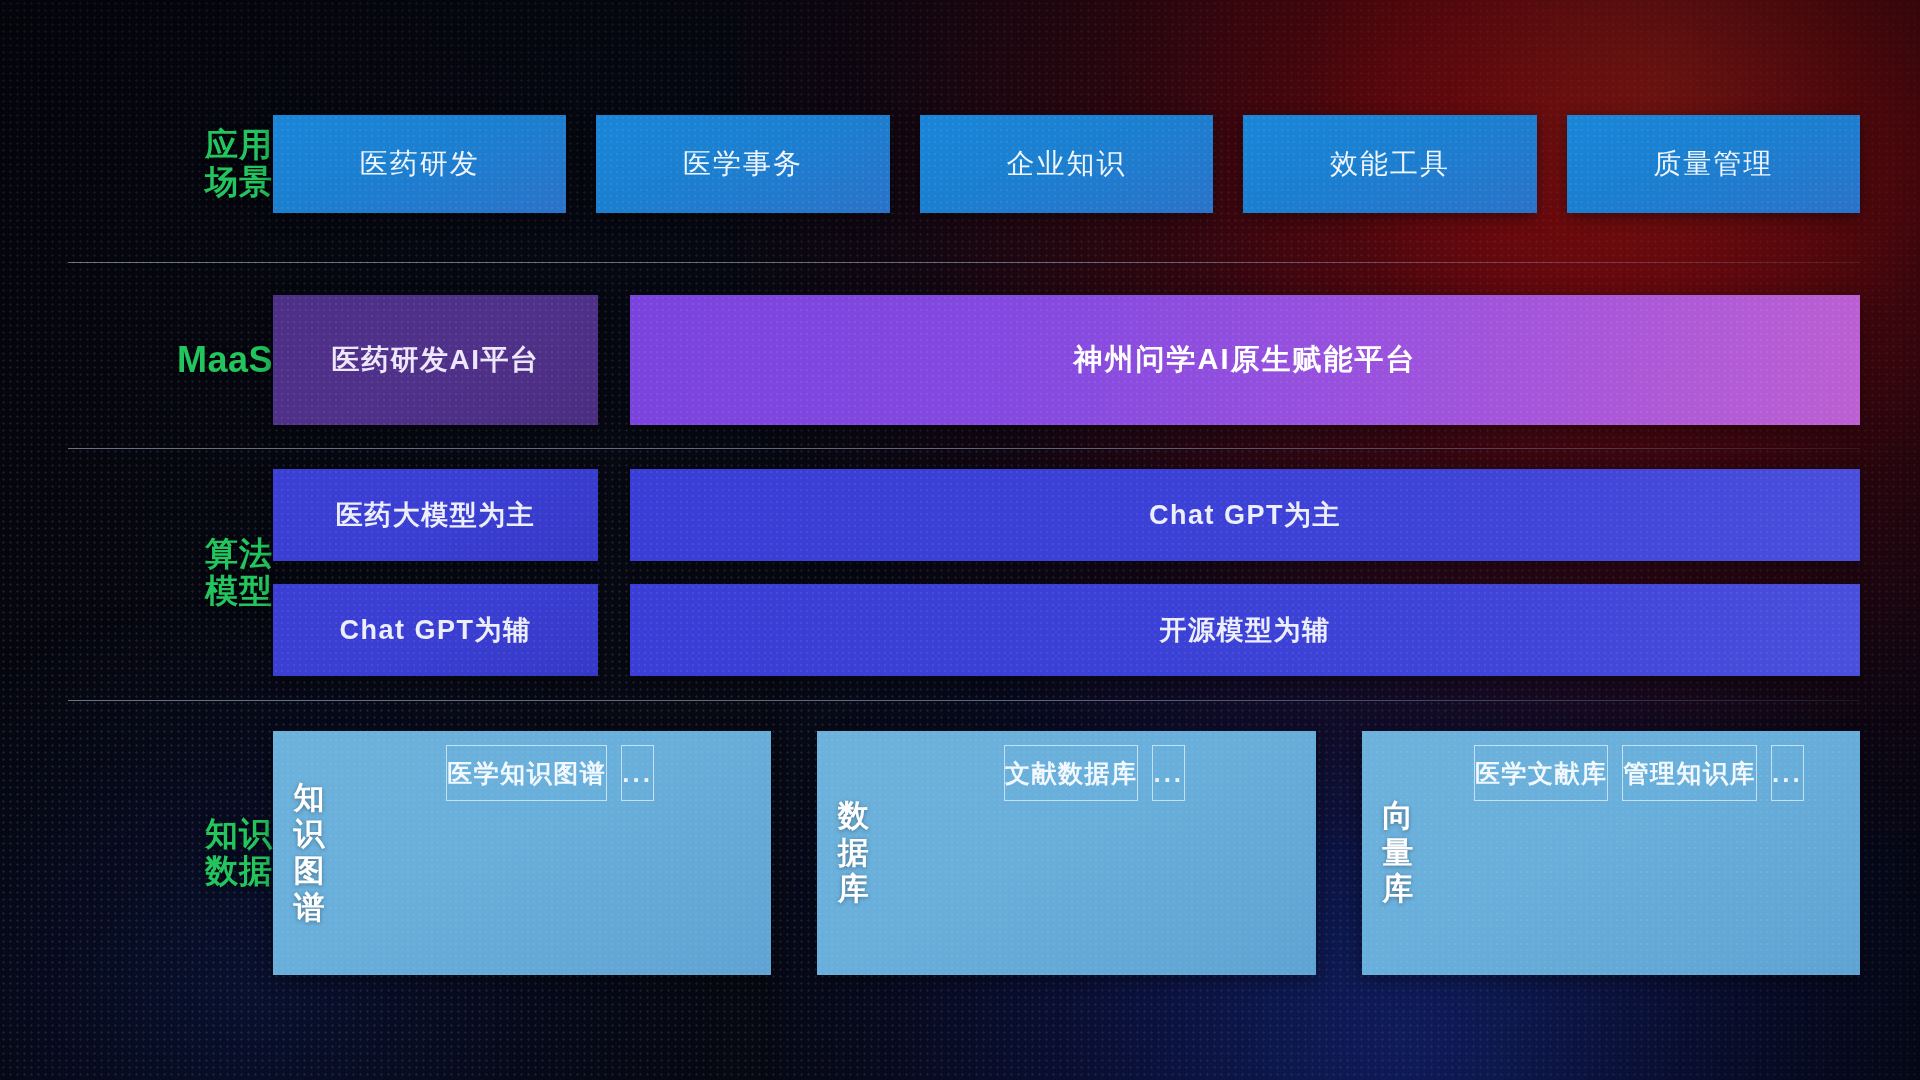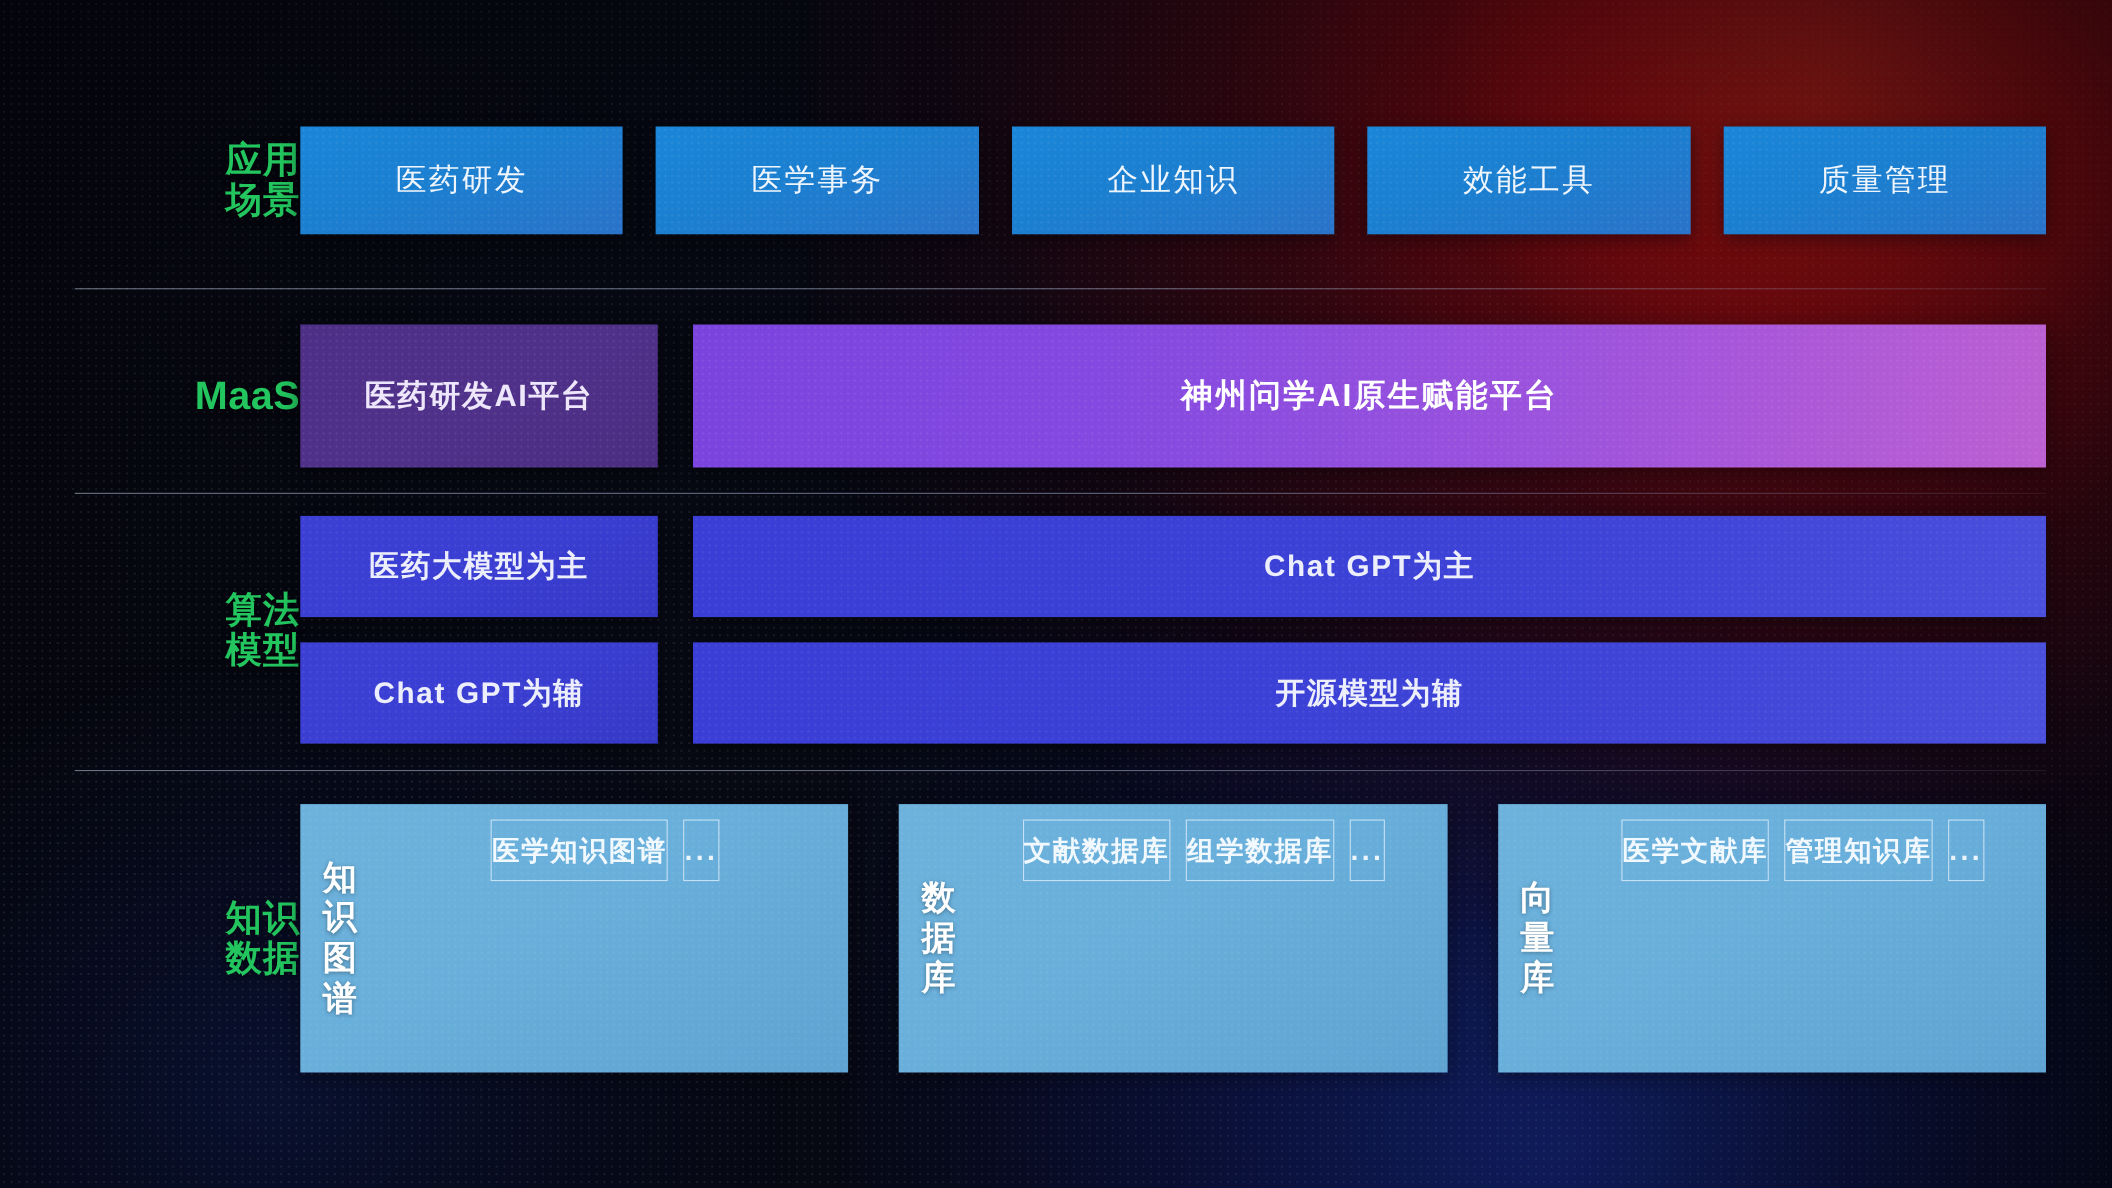--- a/index.html
+++ b/index.html
@@ -249,21 +249,20 @@
       </div>
 
       <div class="kpanel">
         <div class="kvert">
           <div>数</div>
           <div>据</div>
           <div>库</div>
         </div>
         <div class="kitems">
           <div class="kitem">文献数据库</div>
-          <div class="kitem">组学数据库</div>
           <div class="kitem dots-item">...</div>
         </div>
       </div>
 
       <div class="kpanel">
         <div class="kvert">
           <div>向</div>
           <div>量</div>
           <div>库</div>
         </div>

